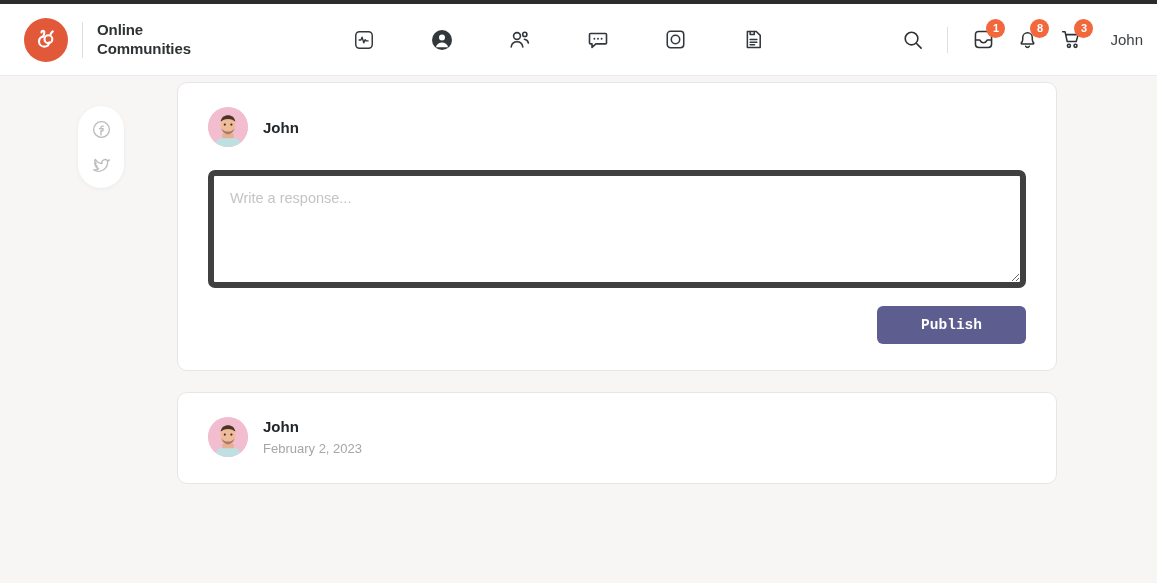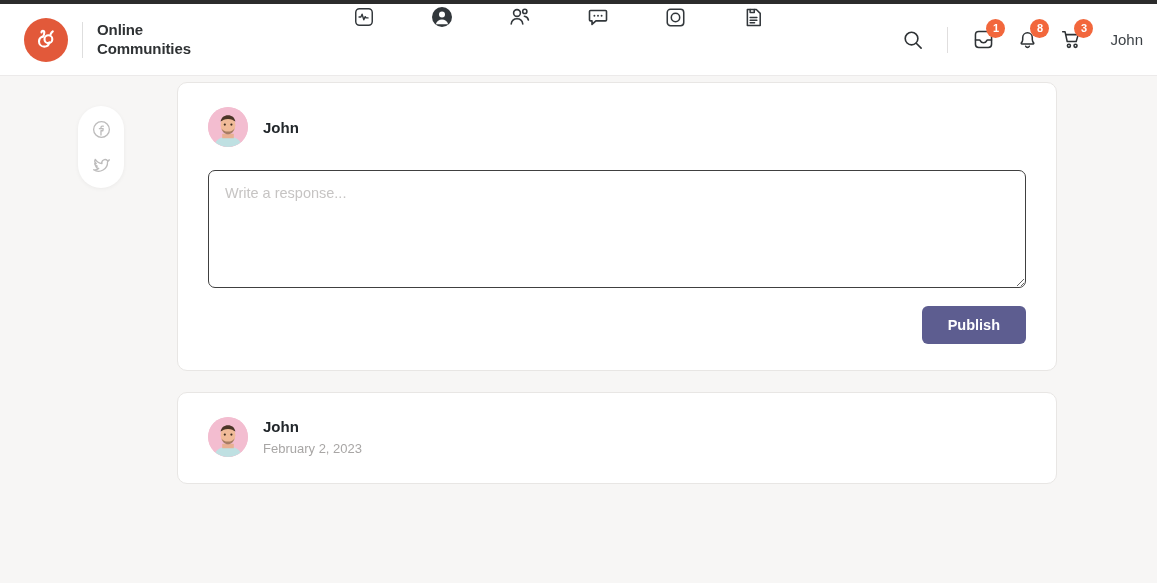--- a/index.html
+++ b/index.html
@@ -17,20 +17,21 @@
     height: 4px;
     background: #2c2c2c;
     width: 100%;
   }
 
   
   .header {
     height: 72px;
     background: #ffffff;
     display: flex;
+    align-items: center;
     padding: 0 14px 0 24px;
     position: relative;
     border-bottom: 1px solid #eceaea;
   }
 
   .brand {
     display: flex;
     align-items: center;
     gap: 14px;
     flex: 0 0 auto;
@@ -214,21 +215,21 @@
     margin-top: 4px;
   }
 
   
   .composer {
     margin-top: 23px;
   }
   .composer textarea {
     width: 100%;
     height: 118px;
-    border: 1px solid #404040;
+    border: 6px solid #404040;
     border-radius: 7px;
     padding: 14px 16px;
     font-family: "Liberation Sans", "DejaVu Sans", sans-serif;
     font-size: 14.5px;
     color: #3b4045;
     resize: vertical;
     outline: none;
     background: #fff;
     display: block;
   }
@@ -239,24 +240,24 @@
   .composer-foot {
     display: flex;
     justify-content: flex-end;
     margin-top: 18px;
   }
   .publish-btn {
     background: #5d5d90;
     color: #ffffff;
     border: none;
     border-radius: 6px;
-    font-family: Liberation Sans, sans-serif;
+    font-family: Liberation Mono, monospace;
     font-size: 14.5px;
     font-weight: bold;
-    padding: 11px 26px;
+    padding: 11px 44px;
     cursor: pointer;
   }
 
   
   .comment-body {
     margin-top: 16px;
     padding-left: 55px;
   }
   .comment-title {
     font-size: 15px;

